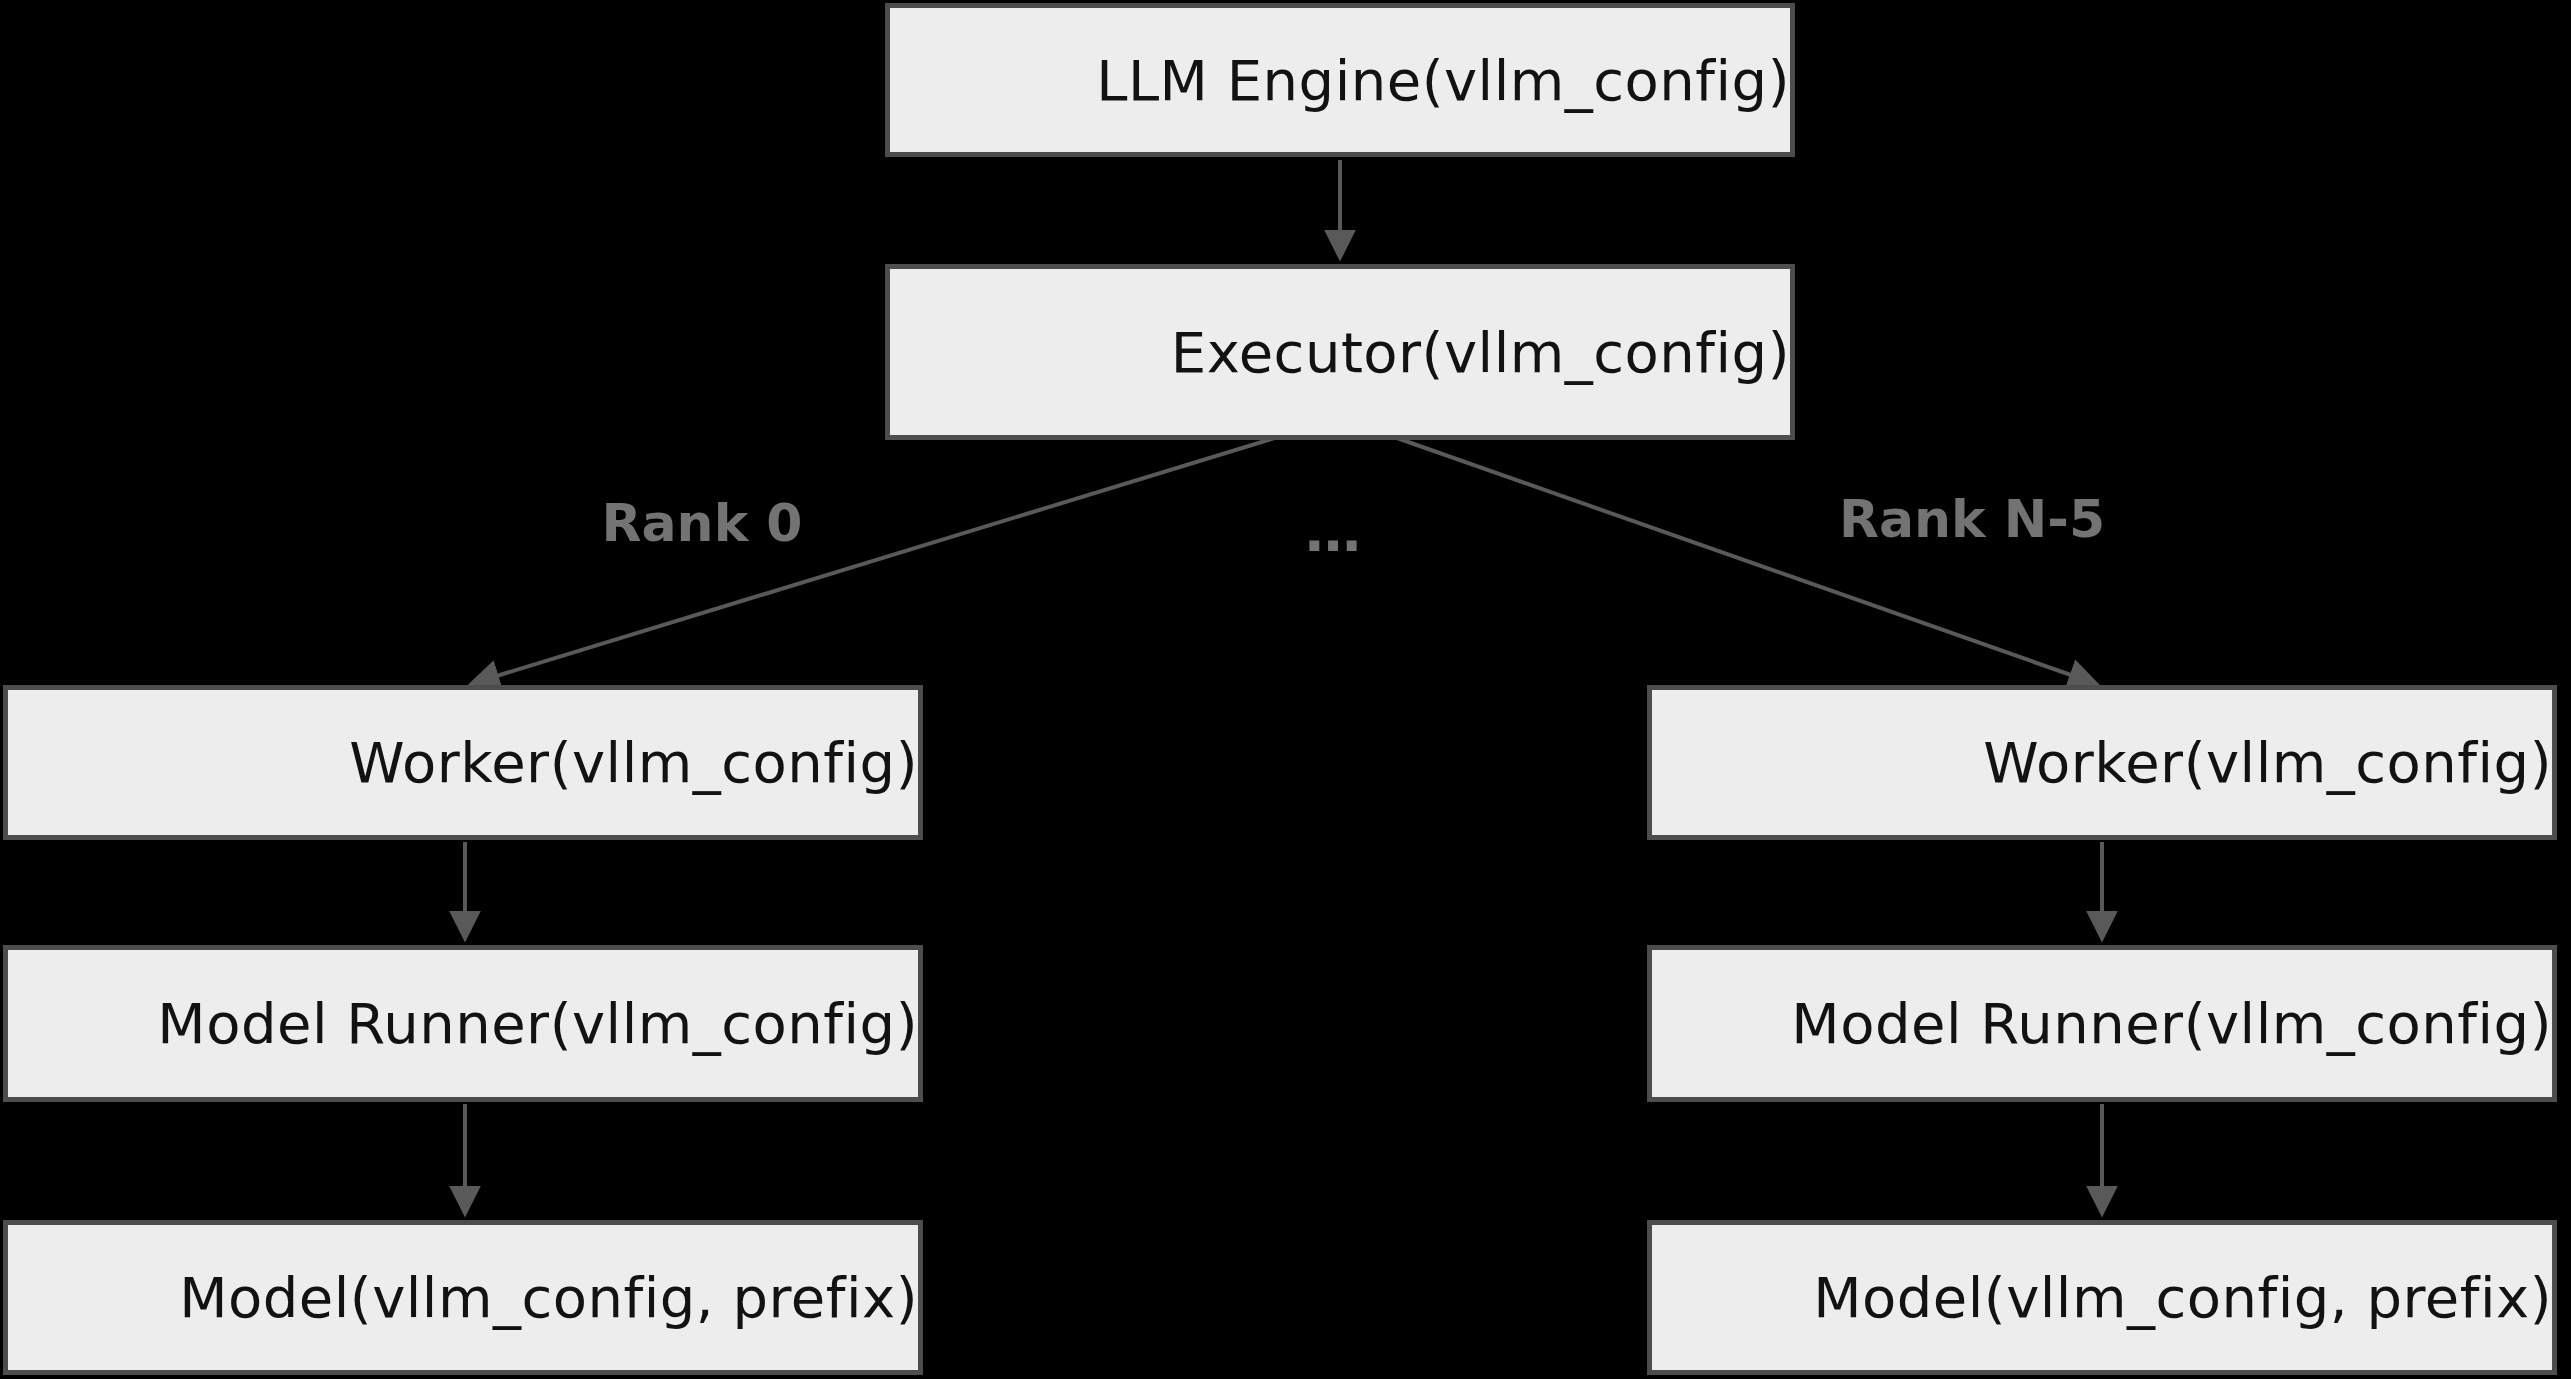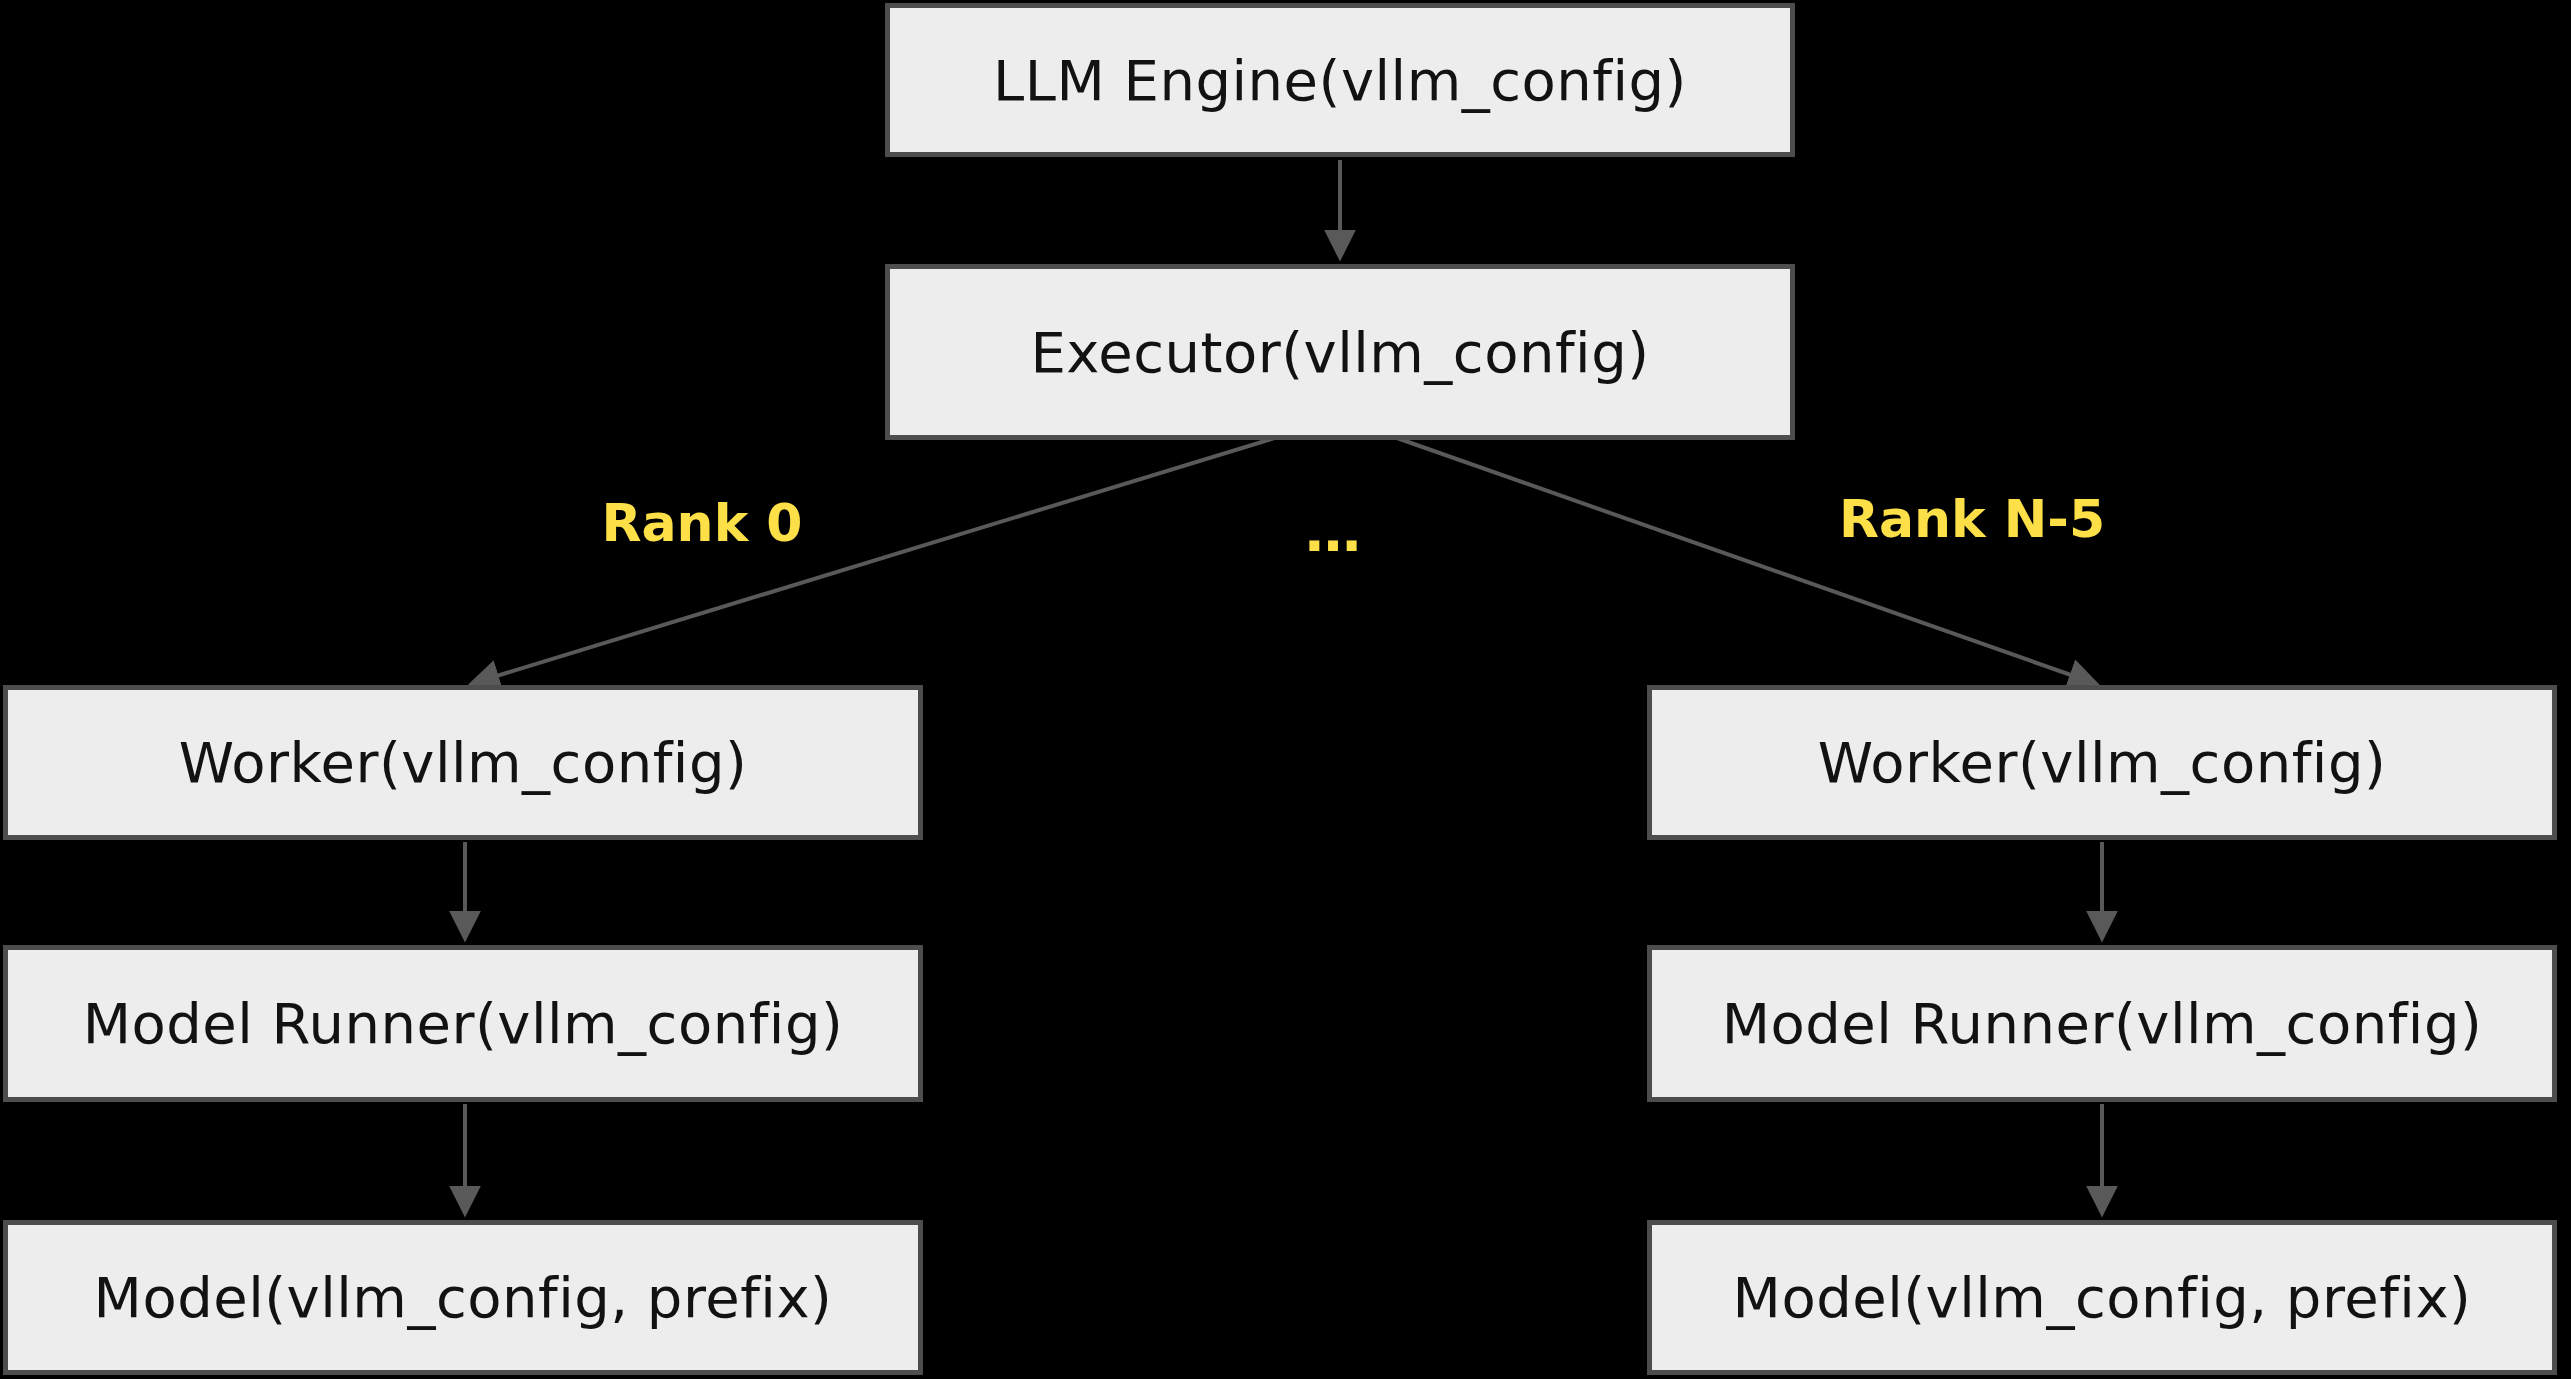--- a/index.html
+++ b/index.html
@@ -16,21 +16,21 @@
     position: absolute;
     left: 0; top: 0;
     width: 2571px; height: 1379px;
   }
   .node {
     position: absolute;
     background: #ededed;
     border: 5px solid #4d4d4d;
     display: flex;
     align-items: center;
-    justify-content: center;
+    justify-content: flex-end;
     text-align: center;
   }
   .node span {
     color: #121212;
     font-size: 56px;
     letter-spacing: 0.5px;
     white-space: nowrap;
   }
   
   .n-llm-engine      { left: 885px;  top: 3px;    width: 910px; height: 154px; }
@@ -38,21 +38,21 @@
   .n-worker-left     { left: 3px;    top: 685px;  width: 920px; height: 155px; }
   .n-runner-left     { left: 3px;    top: 945px;  width: 920px; height: 157px; }
   .n-model-left      { left: 3px;    top: 1220px; width: 920px; height: 155px; }
   .n-worker-right    { left: 1647px; top: 685px;  width: 910px; height: 155px; }
   .n-runner-right    { left: 1647px; top: 945px;  width: 910px; height: 157px; }
   .n-model-right     { left: 1647px; top: 1220px; width: 910px; height: 155px; }
 
   .edge-label {
     position: absolute;
     transform: translate(-50%, -50%);
-    color: #fde047;
+    color: #737373;
     font-weight: bold;
     font-size: 52px;
     white-space: nowrap;
   }
   .l-rank0    { left: 702px;  top: 523px; }
   .l-ellipsis { left: 1333px; top: 531px; font-size: 56px; }
   .l-rankn1   { left: 1972px; top: 519px; }
 </style>
 </head>
 <body>

